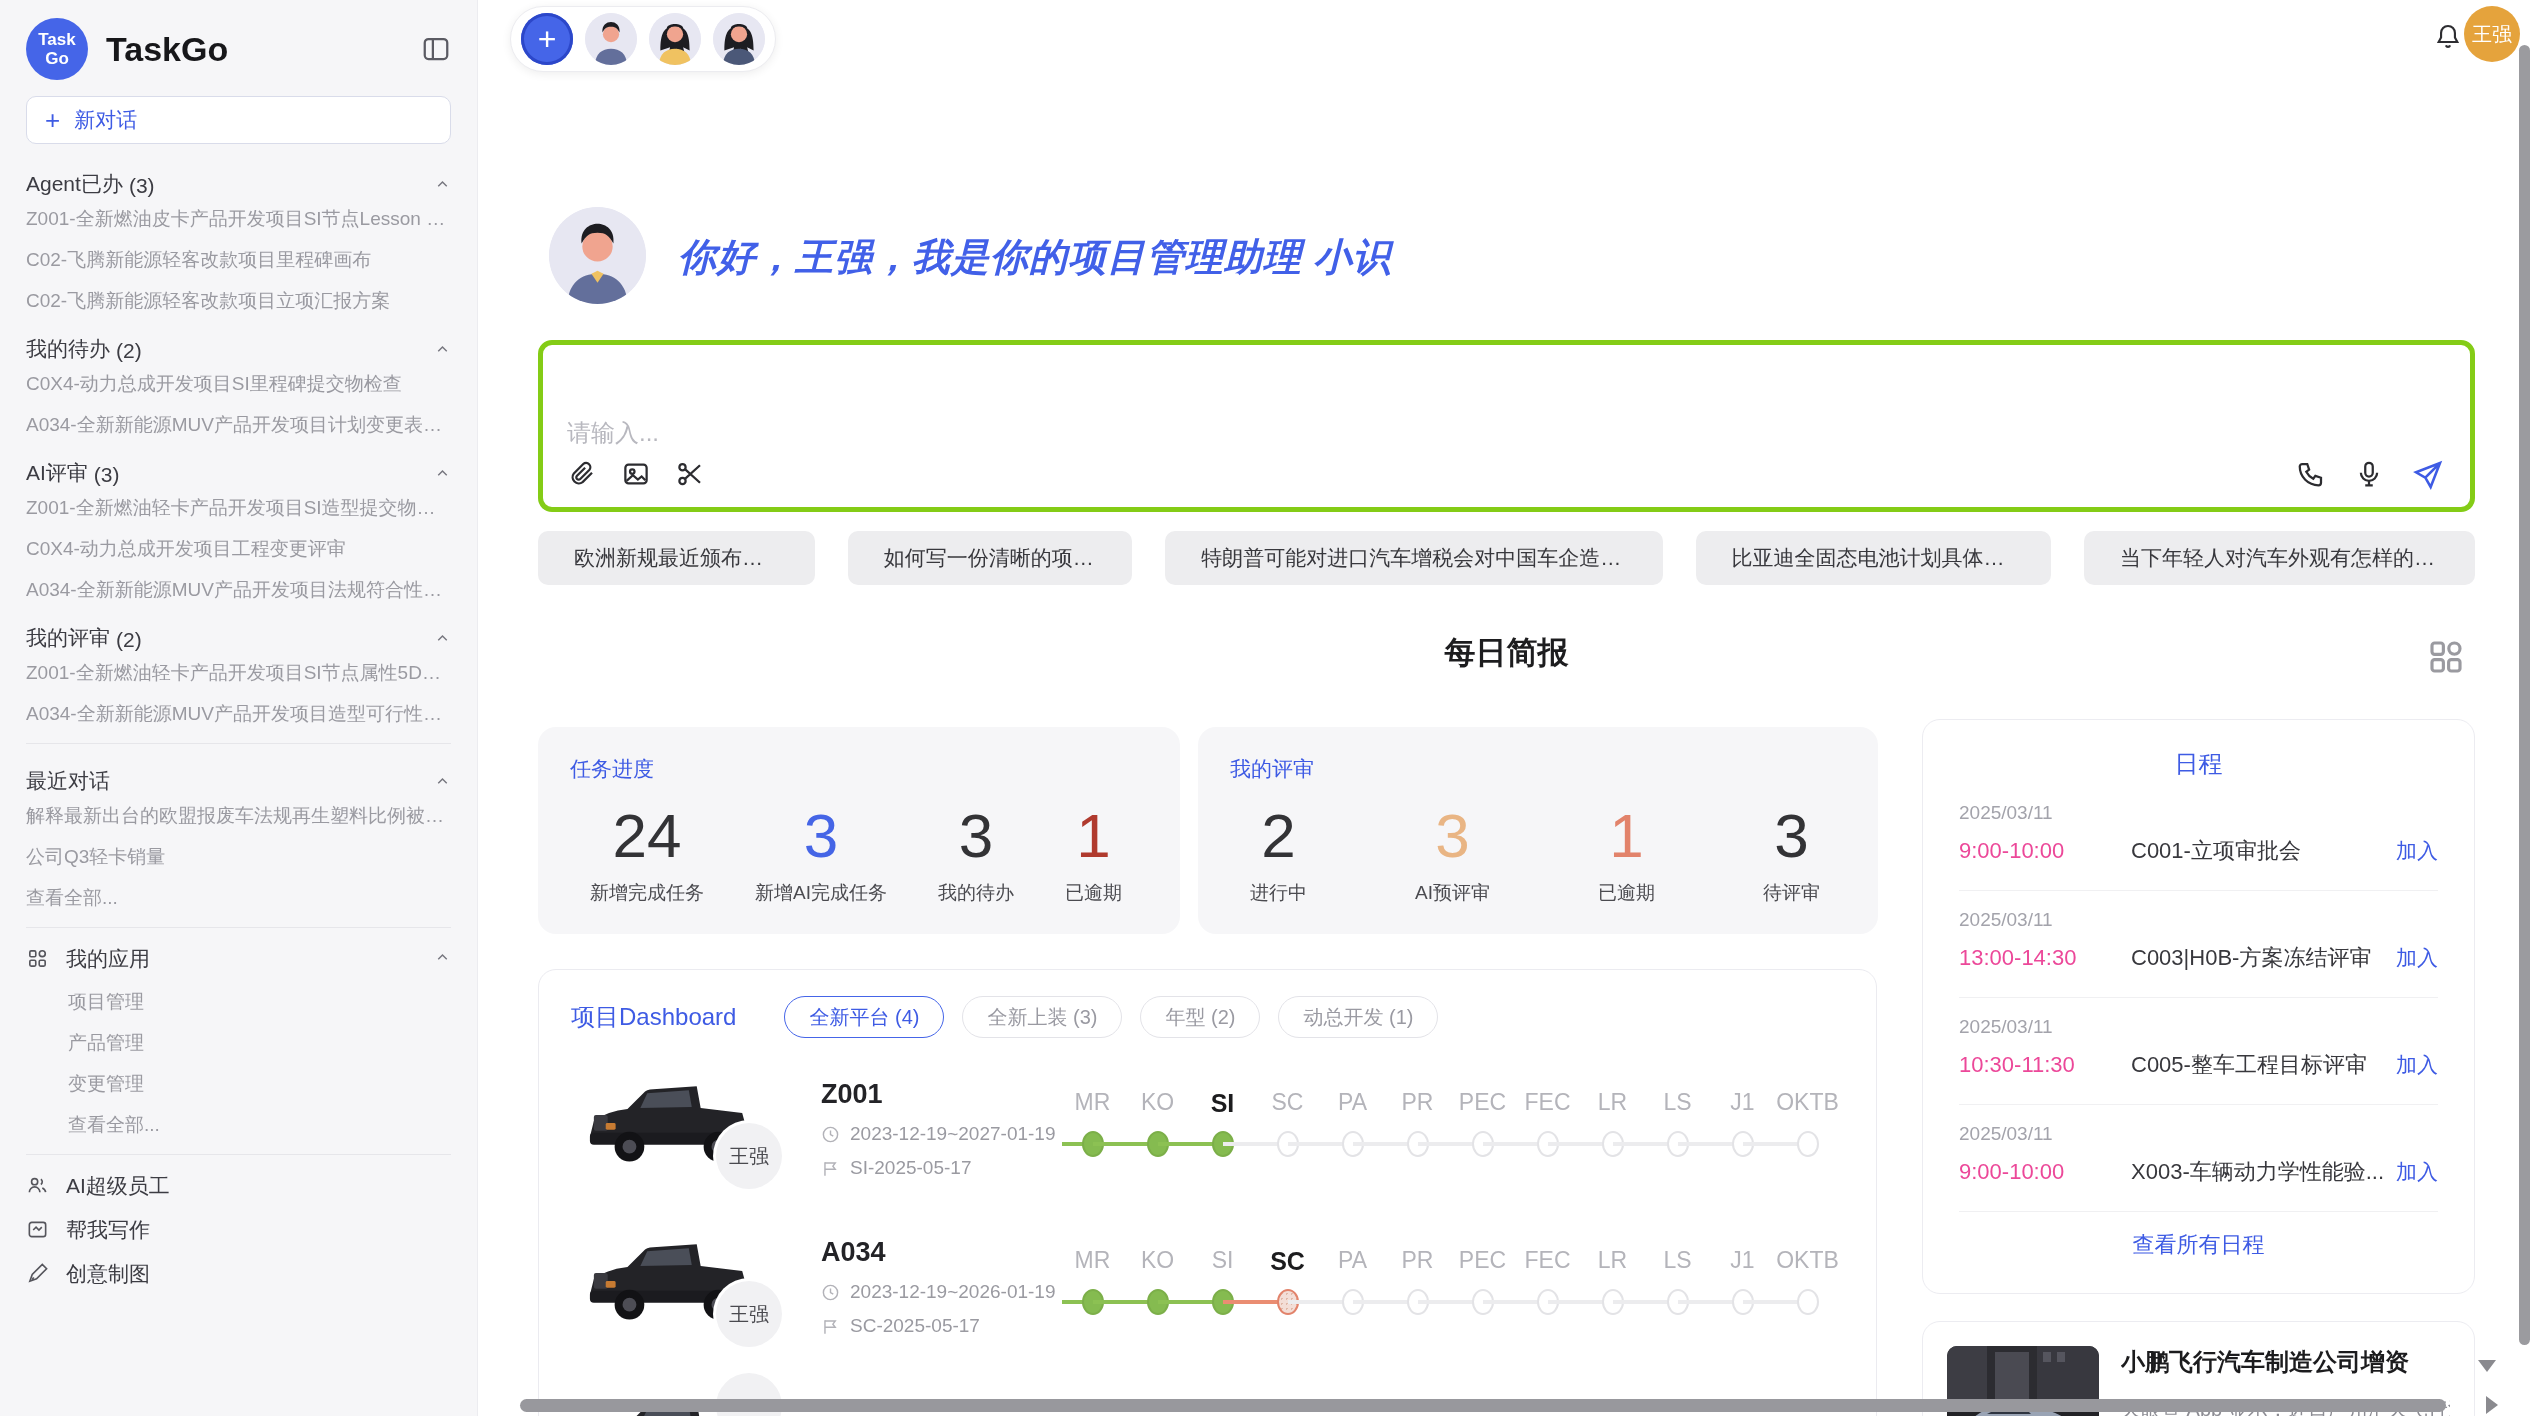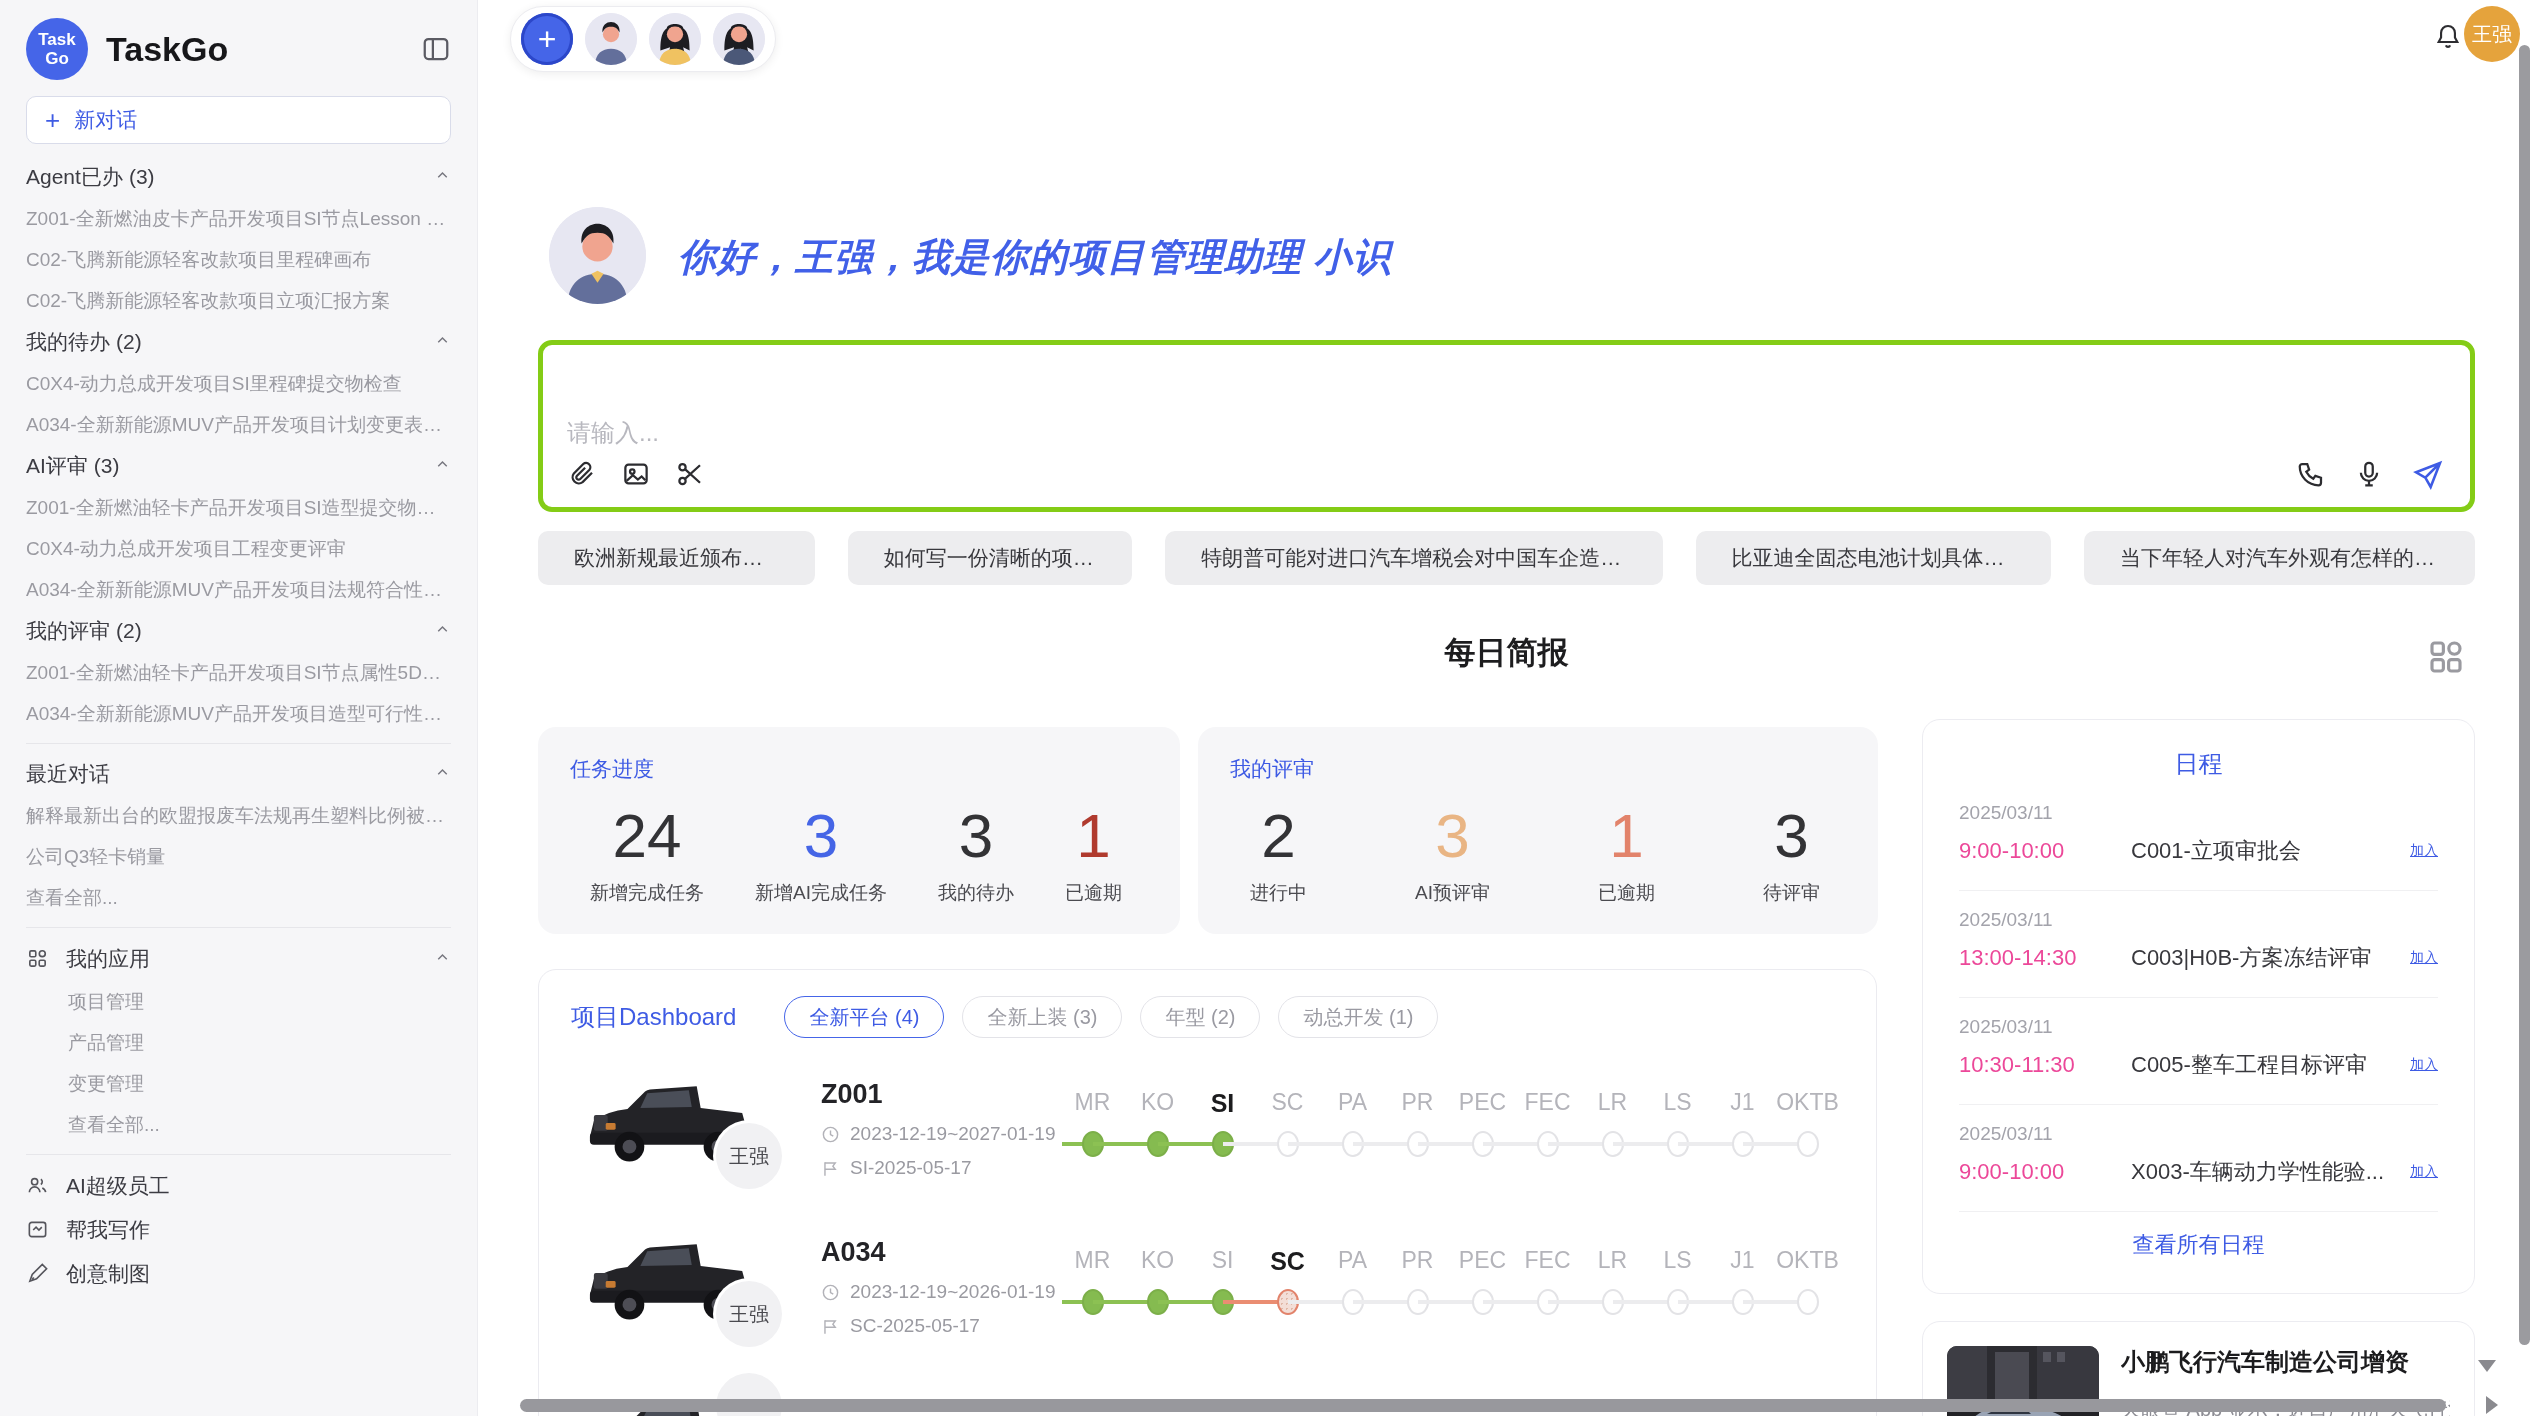--- a/index.html
+++ b/index.html
@@ -13,21 +13,21 @@
   .side-head { display:flex; align-items:center; height:66px; }
   .logo { width:62px; height:62px; border-radius:50%; background:#4565E8; color:#fff;
     display:flex; flex-direction:column; align-items:center; justify-content:center;
     font-size:17px; font-weight:700; line-height:19px; flex:none; }
   .app-title { font-size:34px; font-weight:700; color:#17171a; margin-left:18px; flex:1; }
   .collapse-btn { width:30px; height:30px; background:none; border:none; cursor:pointer; color:#5b5b63; }
   .new-chat { margin:14px 0 12px; width:100%; height:48px; background:#fff;
     border:1px solid #d9dcea; border-radius:10px; color:#3e5be4; font-size:21px;
     display:flex; align-items:center; gap:14px; padding:0 18px; cursor:pointer; }
   .new-chat .plus { font-size:26px; line-height:1; }
-  .side-section-header { display:flex; align-items:center; height:42px; font-size:21px; color:#3c3c43; }
+  .side-section-header { display:flex; align-items:flex-end; height:42px; font-size:21px; color:#3c3c43; }
   .side-section-header .count { margin-left:6px; }
   .side-section-header .chev { margin-left:auto; color:#77777f; }
   .side-item { height:41px; line-height:41px; font-size:19px; color:#9a9aa1; white-space:nowrap;
     overflow:hidden; text-overflow:ellipsis; cursor:pointer; }
   .side-divider { border:none; border-top:1px solid #e6e6ea; margin:9px 0; }
   .side-link { display:flex; align-items:center; gap:16px; height:44px; font-size:21px;
     color:#3c3c43; cursor:pointer; }
   .side-link .licon { width:24px; height:24px; color:#55555c; flex:none; display:flex; }
   .side-sub { padding-left:42px; }
 
@@ -116,21 +116,21 @@
   .schedule { position:absolute; left:1444px; top:719px; width:553px; height:575px;
     background:#fff; border:1px solid #ececf1; border-radius:18px; }
   .sch-title { text-align:center; margin-top:28px; font-size:24px; color:#3e5be4; }
   .sch-list { padding:4px 36px 0; }
   .sch-item { padding:18px 0 24px; border-bottom:1px solid #f0f0f2; }
   .sch-item:last-child { border-bottom:1px solid #f0f0f2; }
   .sch-date { font-size:19px; color:#a3a3ab; }
   .sch-row { display:flex; align-items:center; margin-top:12px; }
   .sch-time { width:172px; font-size:22px; color:#ec4899; flex:none; }
   .sch-name { flex:1; font-size:22px; color:#38383d; white-space:nowrap; overflow:hidden; text-overflow:ellipsis; }
-  .sch-join { font-size:14px; color:#3e5be4; cursor:pointer; flex:none; margin-left:5px;text-decoration:underline; }
+  .sch-join { font-size:21px; color:#3e5be4; cursor:pointer; flex:none; margin-left:5px; }
   .sch-footer { text-align:center; margin-top:18px; font-size:22px; color:#3e5be4; cursor:pointer; }
 
   .news { position:absolute; left:1444px; top:1321px; width:553px; height:190px;
     background:#fff; border:1px solid #ececf1; border-radius:18px; padding:24px;
     display:flex; gap:22px; }
   .news-thumb { width:152px; height:98px; border-radius:10px; overflow:hidden; flex:none; }
   .news-body { flex:1; overflow:hidden; }
   .news-title { font-size:24px; font-weight:700; color:#1c1c1e; margin-bottom:18px; white-space:nowrap; }
   .news-text { font-size:20px; color:#8d8d94; white-space:nowrap; overflow:hidden; }
 

